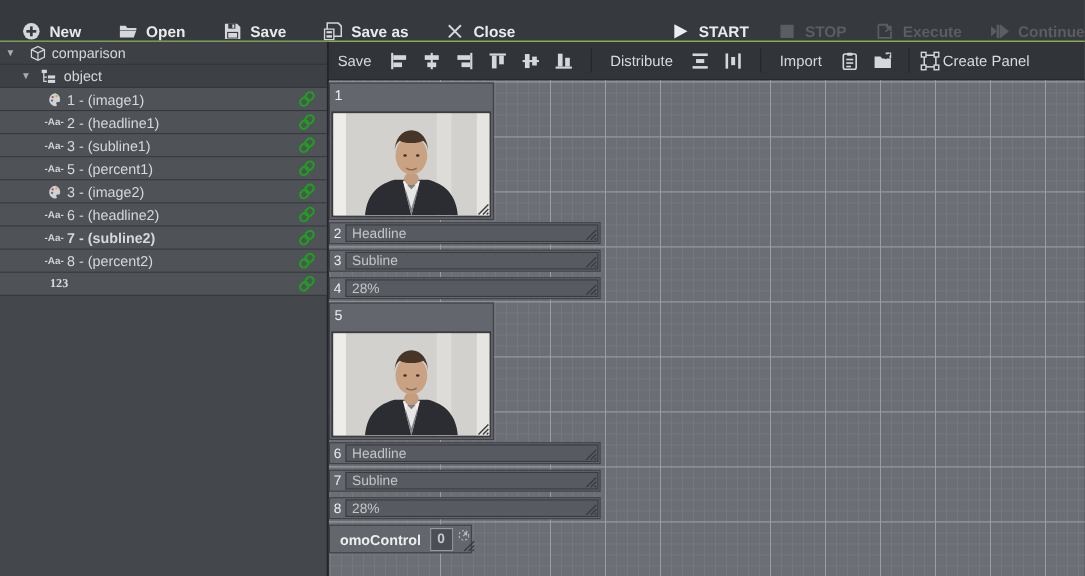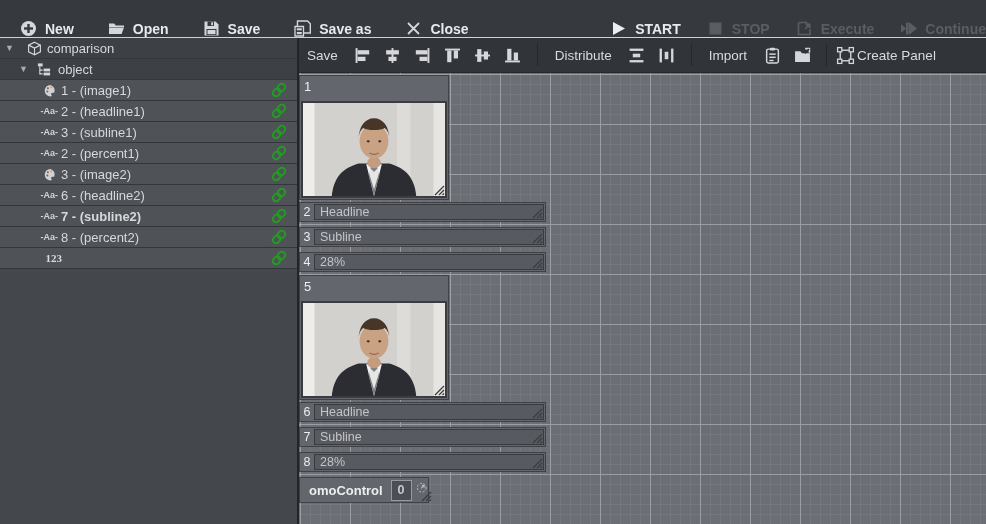--- a/index.html
+++ b/index.html
@@ -354,21 +354,21 @@
             <rect x="5.7" y="1.6" width="6.6" height="8.2" rx="3.3"></rect>
             <rect x="5.7" y="8.2" width="6.6" height="8.2" rx="3.3"></rect>
           </g>
         </svg>
       </span>
     </div>
     <div class="trow itm">
       <span class="ticon" style="left: 40px;">
         <span class="tmini">-Aa-</span>
       </span>
-      <span class="tlabel" style="left: 61px;">2 - (percent1)</span>
+      <span class="tlabel" style="left: 61px;">5 - (percent1)</span>
       <span class="tlink" style="display: inline-flex;">
         <svg viewBox="0 0 18 18" style="width: 100%; height: 100%;">
           <g fill="none" stroke="#1f9e1f" stroke-width="1.9" transform="rotate(45 9 9)">
             <rect x="5.7" y="1.6" width="6.6" height="8.2" rx="3.3"></rect>
             <rect x="5.7" y="8.2" width="6.6" height="8.2" rx="3.3"></rect>
           </g>
         </svg>
       </span>
     </div>
     <div class="trow itm">

